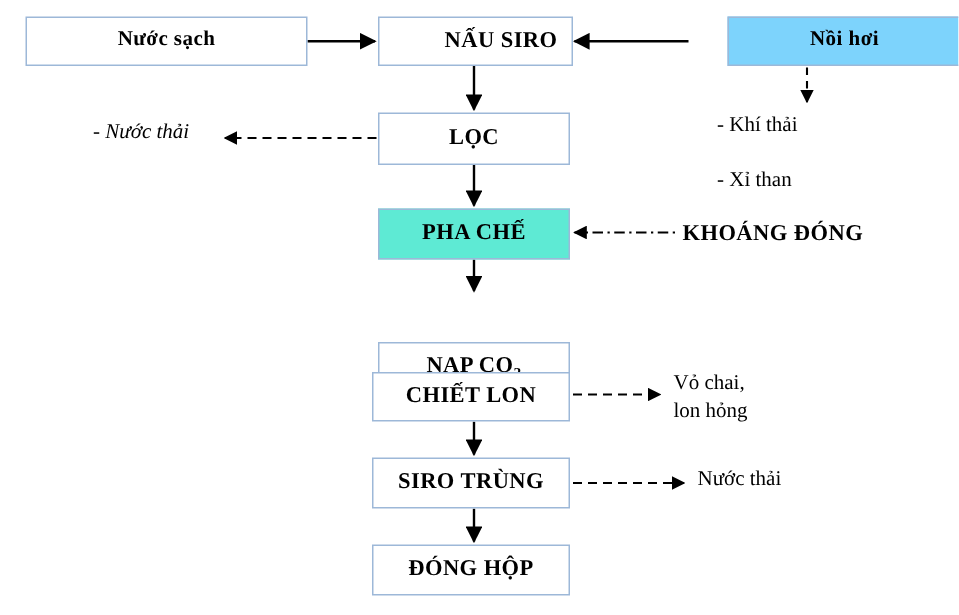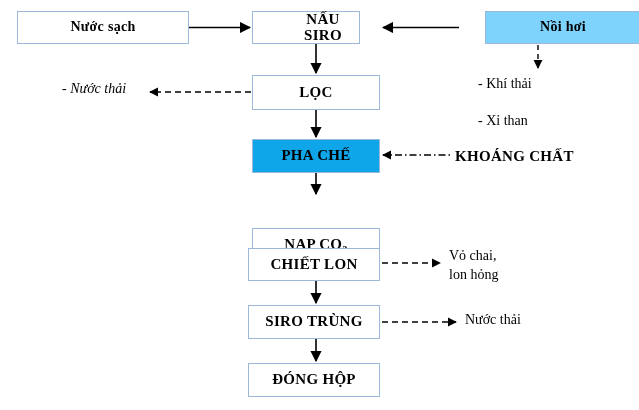--- a/index.html
+++ b/index.html
@@ -102,49 +102,49 @@
 
     <line x1="382" y1="263" x2="440" y2="263" stroke="#000000" stroke-width="1.4" stroke-dasharray="6,4" marker-end="url(#arrow-dash)"></line>
 
     <line x1="316" y1="281" x2="316" y2="303" stroke="#000000" stroke-width="1.6" marker-end="url(#arrow-solid)"></line>
 
     <line x1="382" y1="322" x2="456" y2="322" stroke="#000000" stroke-width="1.4" stroke-dasharray="6,4" marker-end="url(#arrow-dash)"></line>
 
     <line x1="316" y1="339" x2="316" y2="361" stroke="#000000" stroke-width="1.6" marker-end="url(#arrow-solid)"></line>
   </svg>
 
-  <div class="node source" id="node-nuoc-sach" style="left: 17px; top: 11px; width: 172px; height: 33px; border-color: rgb(157, 184, 216); background: rgb(255, 255, 255); align-items: center;">
+  <div class="node source" id="node-nuoc-sach" style="left: 17px; top: 11px; width: 188px; height: 33px; border-color: rgb(157, 184, 216); background: rgb(255, 255, 255); align-items: center;">
     <span class="node-label">Nước sạch</span>
   </div>
-  <div class="node process" id="node-nau-siro" style="left: 252px; top: 11px; width: 108px; height: 33px; border-color: rgb(157, 184, 216); background: rgb(255, 255, 255); padding-left: 34px;">
+  <div class="node process" id="node-nau-siro" style="left: 252px; top: 11px; width: 130px; height: 33px; border-color: rgb(157, 184, 216); background: rgb(255, 255, 255); padding-left: 34px;">
     <span class="node-label">NẤU SIRO</span>
   </div>
   <div class="node source" id="node-noi-hoi" style="left: 460px; top: 11px; width: 156px; height: 33px; border-color: rgb(157, 184, 216); background: #7dd3fc; margin-left: 25px;">
     <span class="node-label">Nồi hơi</span>
   </div>
   <div class="node process" id="node-loc" style="left: 252px; top: 75px; width: 128px; height: 35px; border-color: rgb(157, 184, 216); background: rgb(255, 255, 255);">
     <span class="node-label">LỌC</span>
   </div>
-  <div class="node process" id="node-pha-che" style="left: 252px; top: 139px; width: 128px; height: 34px; border-color: rgb(157, 184, 216); background: #0ea5e9;">
+  <div class="node process" id="node-pha-che" style="left: 252px; top: 139px; width: 128px; height: 34px; border-color: rgb(157, 184, 216); background: #5eead4;">
     <span class="node-label">PHA CHẾ</span>
   </div>
   <div class="node process" id="node-nap-co2" style="left: 252px; top: 196px; width: 128px; height: 34px; border-color: rgb(157, 184, 216); background: rgb(255, 255, 255); margin-top: 32px;">
     <span class="node-label">NẠP CO<sub>2</sub></span>
   </div>
   <div class="node process" id="node-chiet-lon" style="left: 248px; top: 248px; width: 132px; height: 33px; border-color: rgb(157, 184, 216); background: rgb(255, 255, 255);">
     <span class="node-label">CHIẾT LON</span>
   </div>
   <div class="node process" id="node-thanh-trung" style="left: 248px; top: 305px; width: 132px; height: 34px; border-color: rgb(157, 184, 216); background: rgb(255, 255, 255);">
     <span class="node-label">SIRO TRÙNG</span>
   </div>
   <div class="node process" id="node-dong-hop" style="left: 248px; top: 363px; width: 132px; height: 34px; border-color: rgb(157, 184, 216); background: rgb(255, 255, 255);">
     <span class="node-label">ĐÓNG HỘP</span>
   </div>
 
   <div class="annot" id="annot-nuoc-thai-loc" style="left: 62px; top: 80px; font-style: italic;">- Nước thải</div>
   <div class="annot" id="annot-khi-thai" style="left: 478px; top: 75px;">- Khí thải</div>
   <div class="annot" id="annot-xi-than" style="left: 478px; top: 112px;">- Xỉ than</div>
-  <div class="annot bold" id="annot-khoang-chat" style="left: 455px; top: 146px;">KHOÁNG CHẤT</div>
+  <div class="annot bold" id="annot-khoang-chat" style="left: 455px; top: 146px;">KHOÁNG ĐÓNG</div>
   <div class="annot" id="annot-vo-chai-lon" style="left: 449px; top: 247px;">Vỏ chai,
 lon hỏng</div>
   <div class="annot" id="annot-nuoc-thai-tt" style="left: 465px; top: 311px; text-align: center;">Nước thải</div>
 
 </div>
 
 </body></html>

